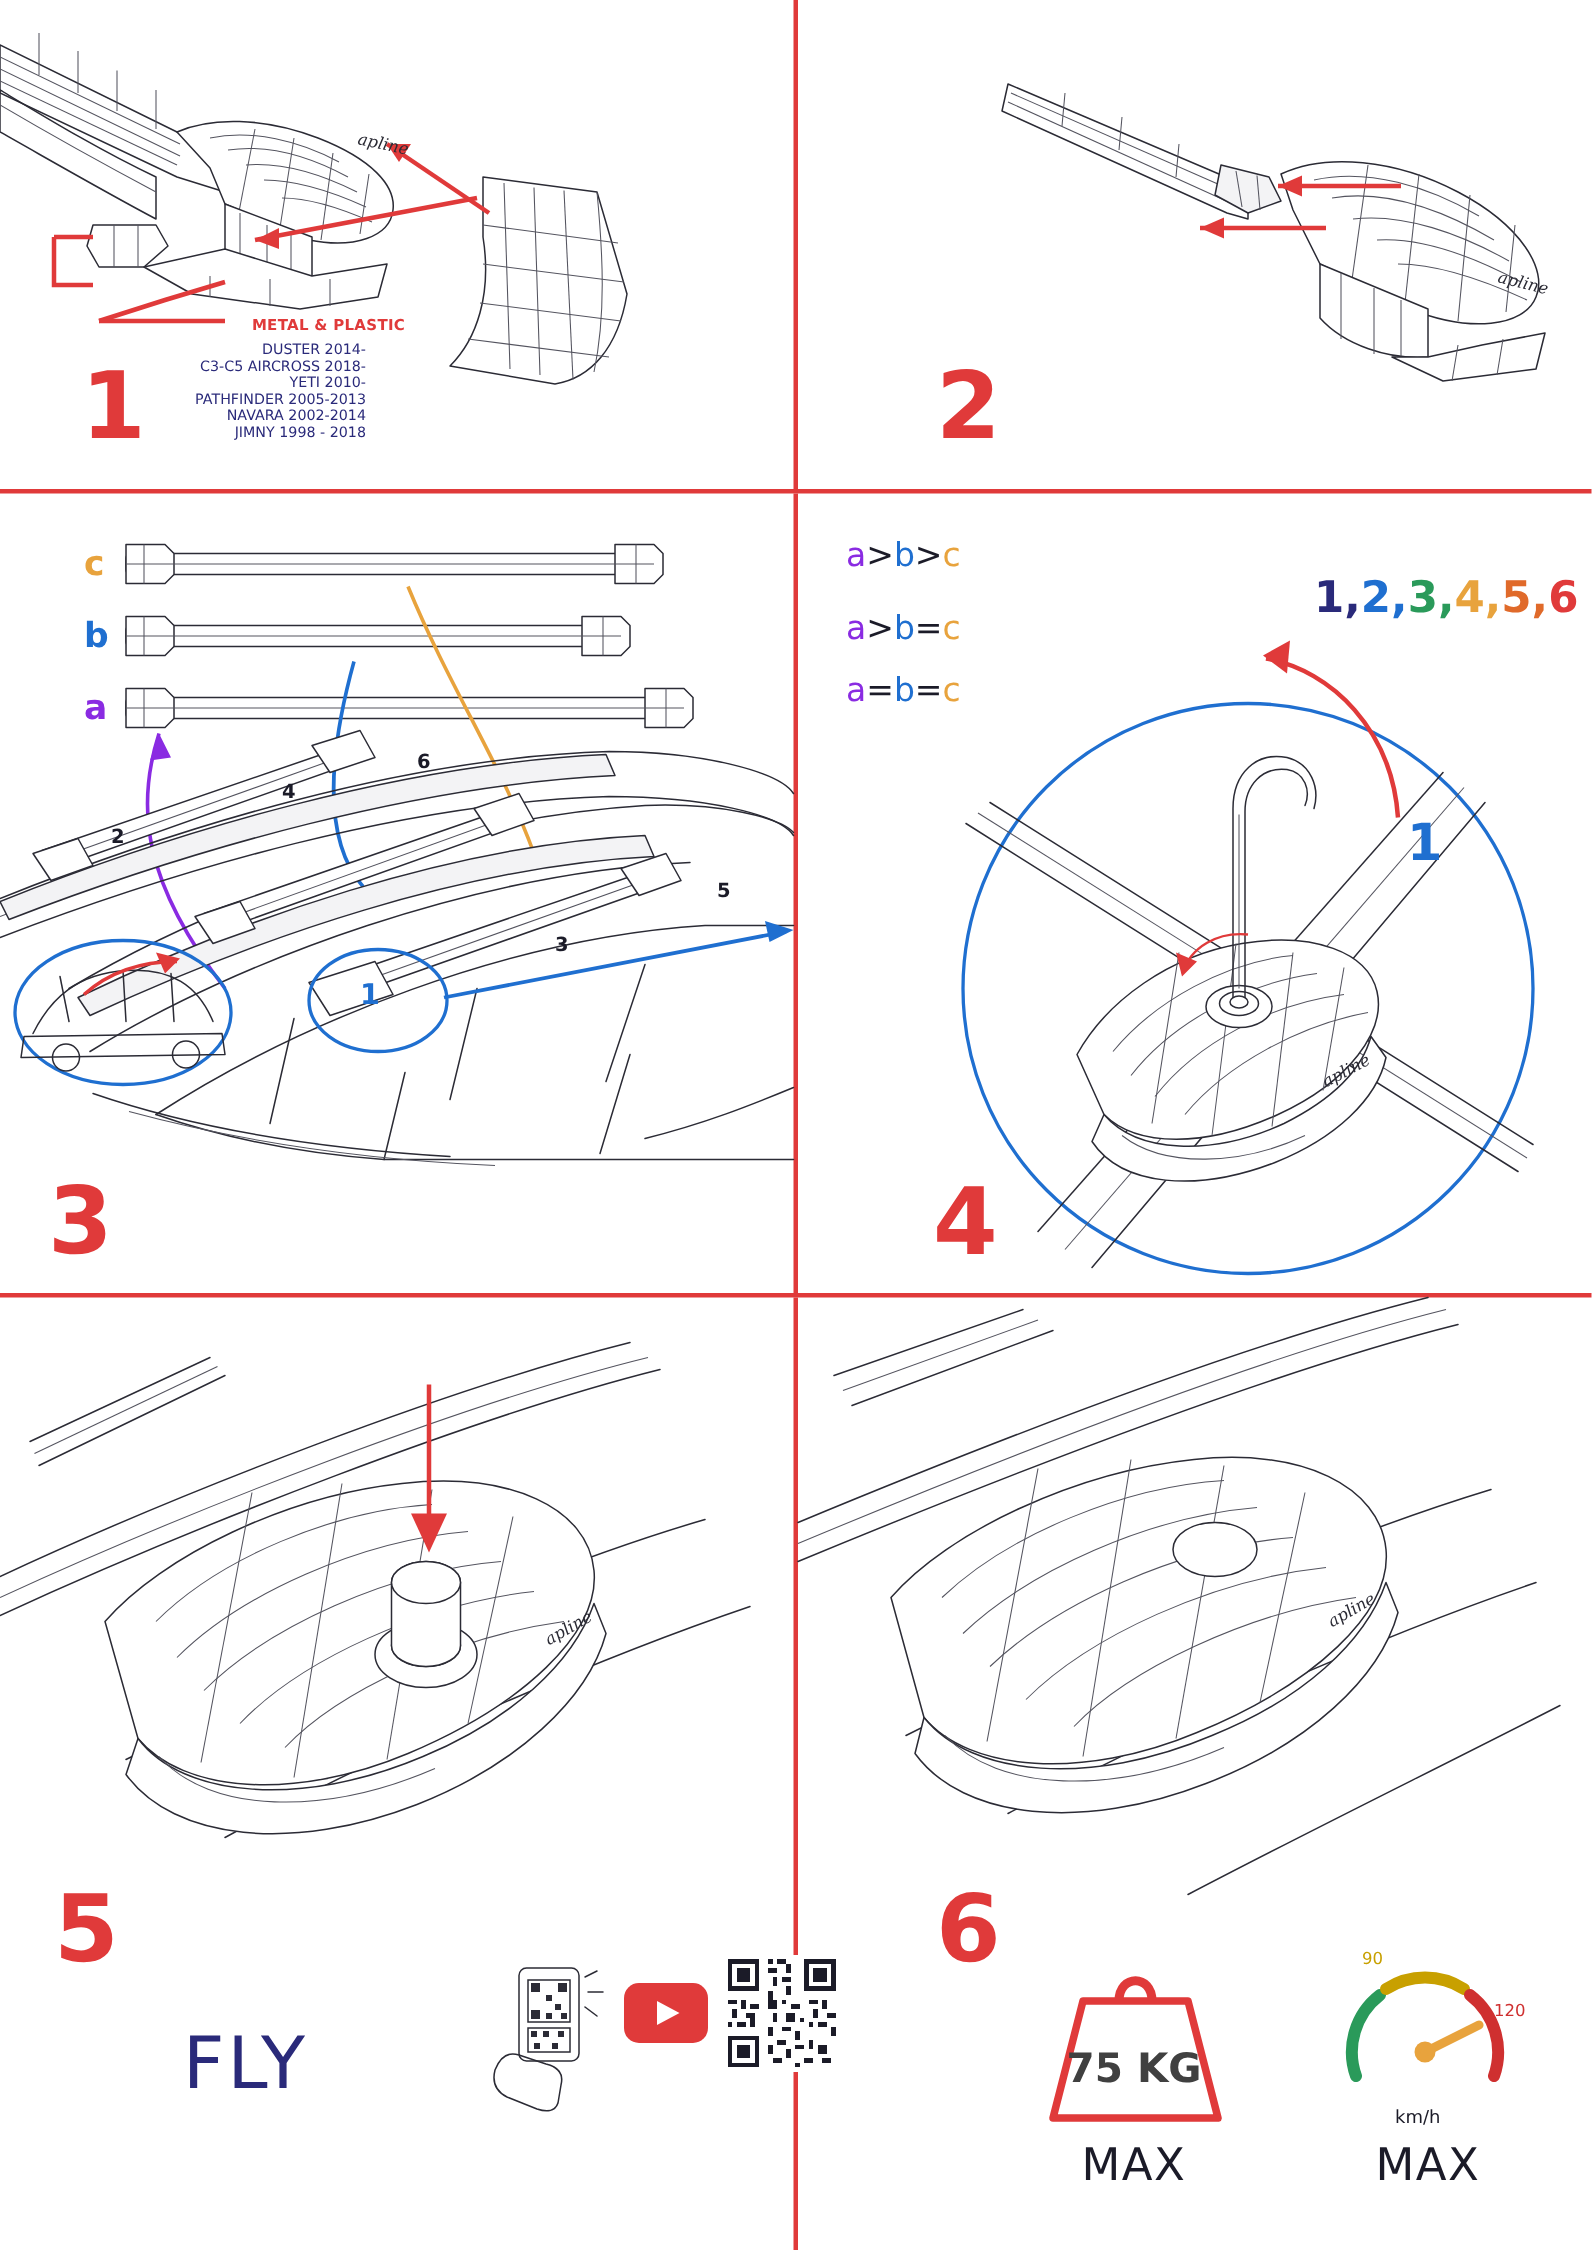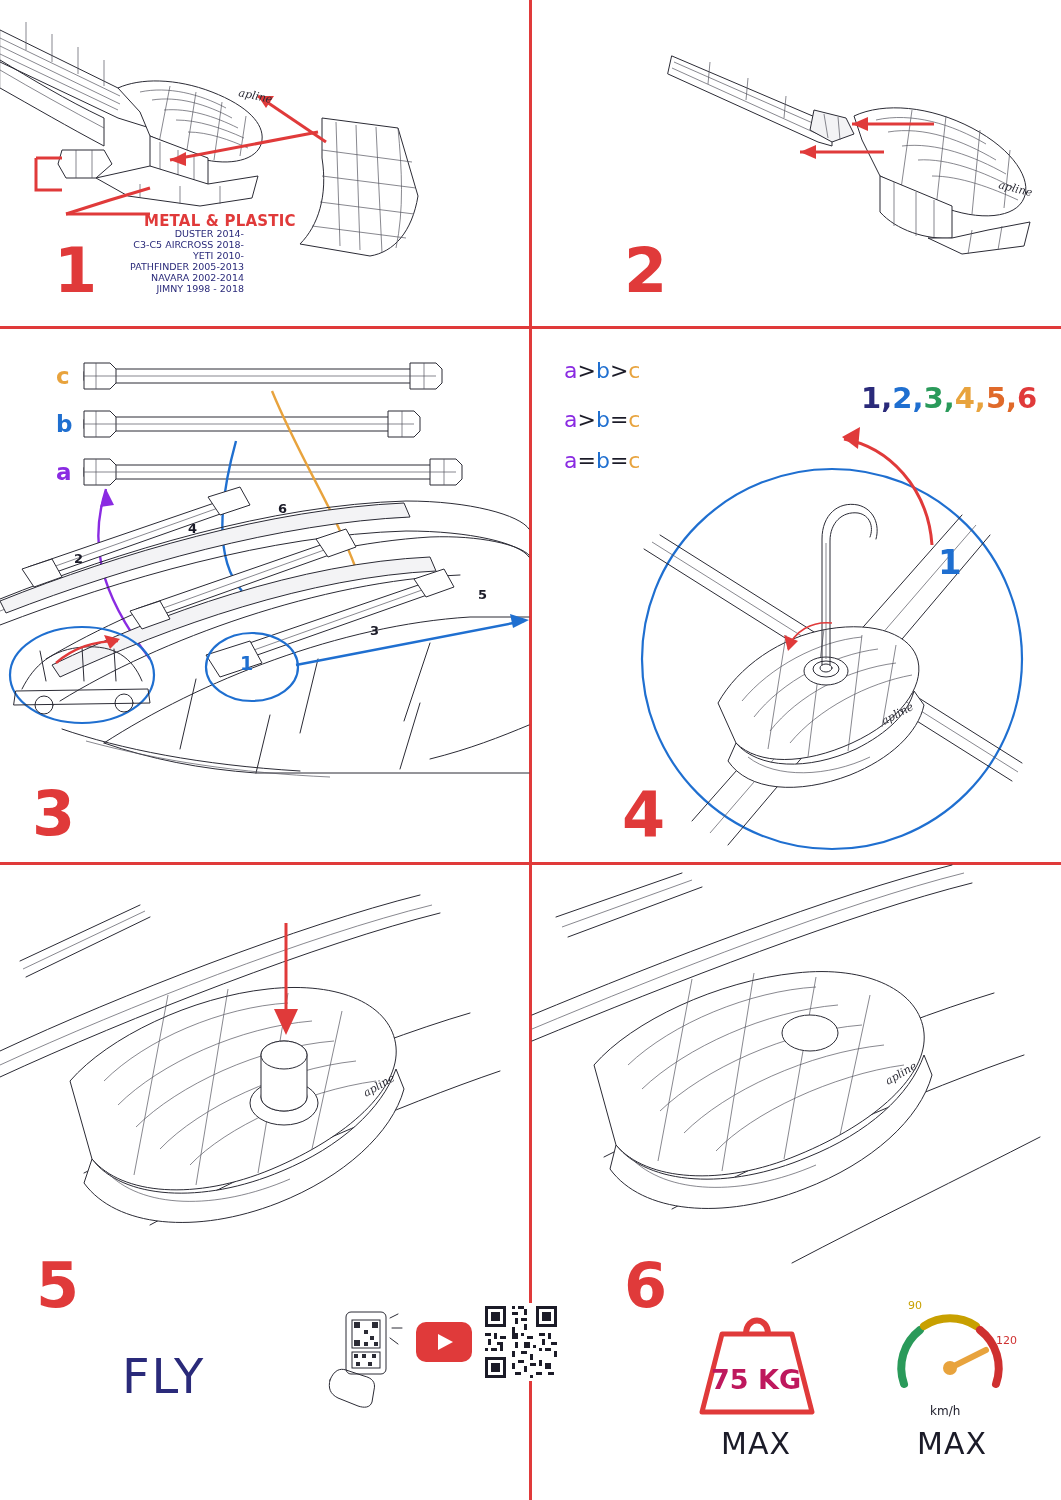--- a/index.html
+++ b/index.html
@@ -52,24 +52,24 @@
   .ln-f { fill:#ffffff; stroke:#2b2b35; stroke-width:1; stroke-linejoin:round; }
   .ln-g { fill:#f3f3f5; stroke:#2b2b35; stroke-width:1; stroke-linejoin:round; }
   .arrow-red  { fill:none; stroke:#e03a3a; stroke-width:3; }
   .arrow-blue { fill:none; stroke:#1f6fd0; stroke-width:2.5; }
   .circ-blue  { fill:none; stroke:#1f6fd0; stroke-width:2.2; }
   .circ-red   { fill:none; stroke:#e03a3a; stroke-width:1.6; }
 
   
   .metal-plastic {
     position: absolute;
-    text-align: left;
-    font-family: "DejaVu Sans", sans-serif;
-    font-weight: 700;
-    font-size: 15px;
+    text-align: center;
+    font-family: "DejaVu Sans", sans-serif;
+    font-weight: 700;
+    font-size: 10px;
     color: #e03a3a;
     letter-spacing: 0.2px;
     white-space: nowrap;
   }
   .car-list {
     position: absolute;
     text-align: right;
     font-family: "DejaVu Sans", sans-serif;
     font-weight: 400;
     font-size: 9.5px;
@@ -144,21 +144,21 @@
   .brandline .part      { color: #e03a3a; }
   .brandline .ap        { color: #2a2a7a; }
   .brandline .line      { color: #e03a3a; }
 
   
   .kg-text {
     position: absolute;
     font-family: "DejaVu Sans", sans-serif;
     font-weight: 700;
     font-size: 27px;
-    color: #be185d;
+    color: #404040;
   }
   .max-text {
     position: absolute;
     font-family: "DejaVu Sans", sans-serif;
     font-weight: 400;
     font-size: 30px;
     color: #1b1b28;
     letter-spacing: 1px;
   }
   .kmh {
@@ -478,21 +478,21 @@
       <path class="ln" d="M298 336 L298 212 C298 194 310 182 326 184 C338 186 342 198 338 208"></path>
       <path class="ln-t" d="M294 330 L294 214"></path>
 
       <path class="circ-red" d="M256 320 C262 302 280 292 300 294" stroke-width="2"></path>
       <polygon points="256,322 252,306 266,312" fill="#e03a3a"></polygon>
 
       <path class="arrow-red" d="M400 216 C396 158 356 118 312 110" stroke-width="3.4"></path>
       <polygon points="310,108 328,98 326,120" fill="#e03a3a"></polygon>
       <text class="logo-text" x="352" y="396" transform="rotate(-28 352 396)">apline</text>
     </svg>
-    <div class="seq-label" style="left:329px; top:52px;">
+    <div class="seq-label" style="left:344px; top:52px;">
       <span style="color:#2a2a7a">1</span><span style="color:#2a2a7a">,</span><span style="color:#1f6fd0">2</span><span style="color:#1f6fd0">,</span><span style="color:#2a9a5a">3</span><span style="color:#2a9a5a">,</span><span style="color:#e8a33d">4</span><span style="color:#e8a33d">,</span><span style="color:#e06a2a">5</span><span style="color:#e06a2a">,</span><span style="color:#e03a3a">6</span>
     </div>
     <div class="big-1" style="left:406px; top:213px;">1</div>
     <div class="step-num" style="left:90px; top:455px;">4</div>
   </div>
 
   <div class="panel" style="left:0; top:865px; width:529px; height:635px;">
     <svg width="529" height="420" viewBox="0 0 529 420">
 
       <path class="ln" d="M20 96 L140 40"></path>

